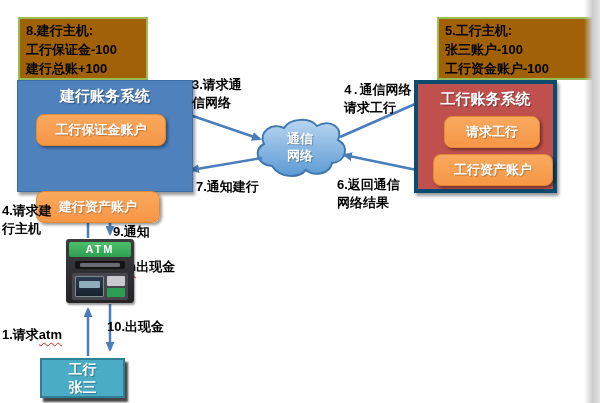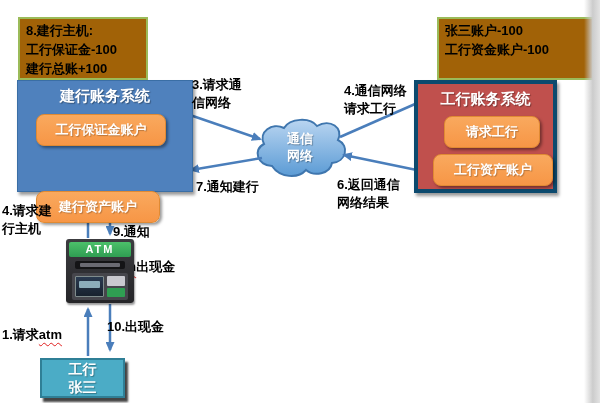--- a/index.html
+++ b/index.html
@@ -33,21 +33,21 @@
   #icbc-acct2{left:15px;top:70px;width:118px;height:30px;}
 
   #cloud-label{
     position:absolute;left:270px;top:131px;width:60px;z-index:2;text-align:center;
     color:#fff;font-weight:bold;font-size:13px;line-height:1.3;white-space:pre-line;
     text-shadow:1px 1px 1px rgba(0,0,0,.3);
   }
 
   .step{position:absolute;font-weight:bold;font-size:13px;line-height:1.35;white-space:pre-line;z-index:2;}
   #step3{left:192px;top:76px;}
-  #step4{left:344px;top:82px;}
+  #step4{left:344px;top:82px;font-family:Liberation Mono, monospace;}
   #step7{left:196px;top:178px;}
   #step6{left:337px;top:176px;}
   #step2{left:2px;top:202px;}
   #step9{left:113px;top:205px;}
   #step1{left:2px;top:326px;}
   #step10{left:107px;top:318px;}
   .squiggle{
     text-decoration-line:underline;text-decoration-style:wavy;
     text-decoration-color:#e02020;text-decoration-thickness:1px;text-underline-offset:3px;
   }
@@ -119,20 +119,21 @@
       <line x1="110" y1="304" x2="110" y2="350" marker-end="url(#ah)"></line>
     </g>
   </svg>
 
   <div id="ccb-note" class="note-green">
     <div>8.建行主机:</div>
     <div>工行保证金-100</div>
     <div>建行总账+100</div>
   </div>
   <div id="icbc-note" class="note-green">
+    <div>5.工行主机:</div>
     <div>张三账户-100</div>
     <div>工行资金账户-100</div>
   </div>
 
   <div id="ccb-sys" class="sys-box">
     <div class="sys-title">建行账务系统</div>
     <div id="ccb-acct1" class="acct">工行保证金账户</div>
     <div id="ccb-acct2" class="acct">建行资产账户</div>
   </div>
 

